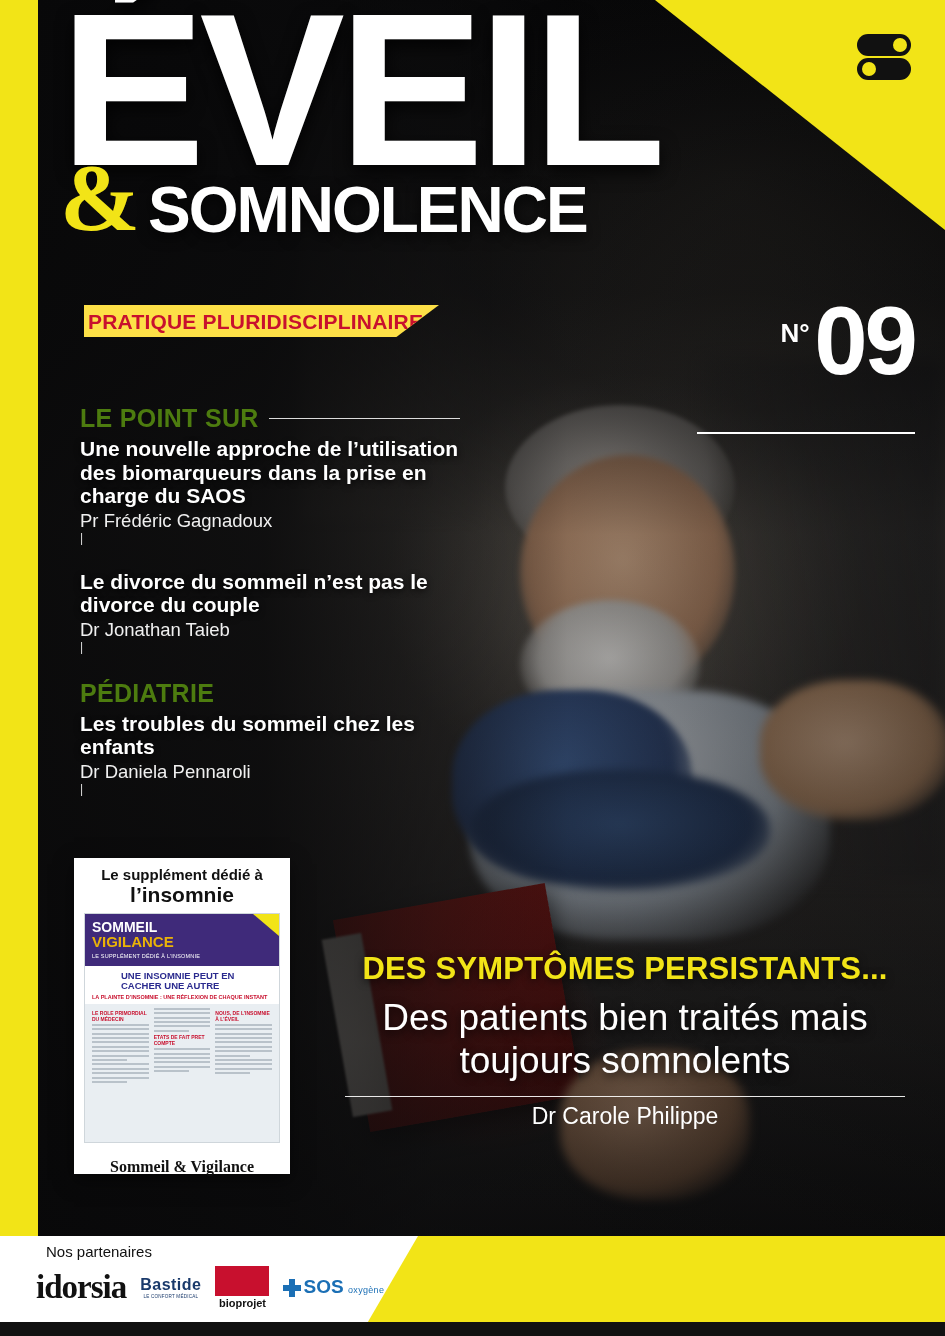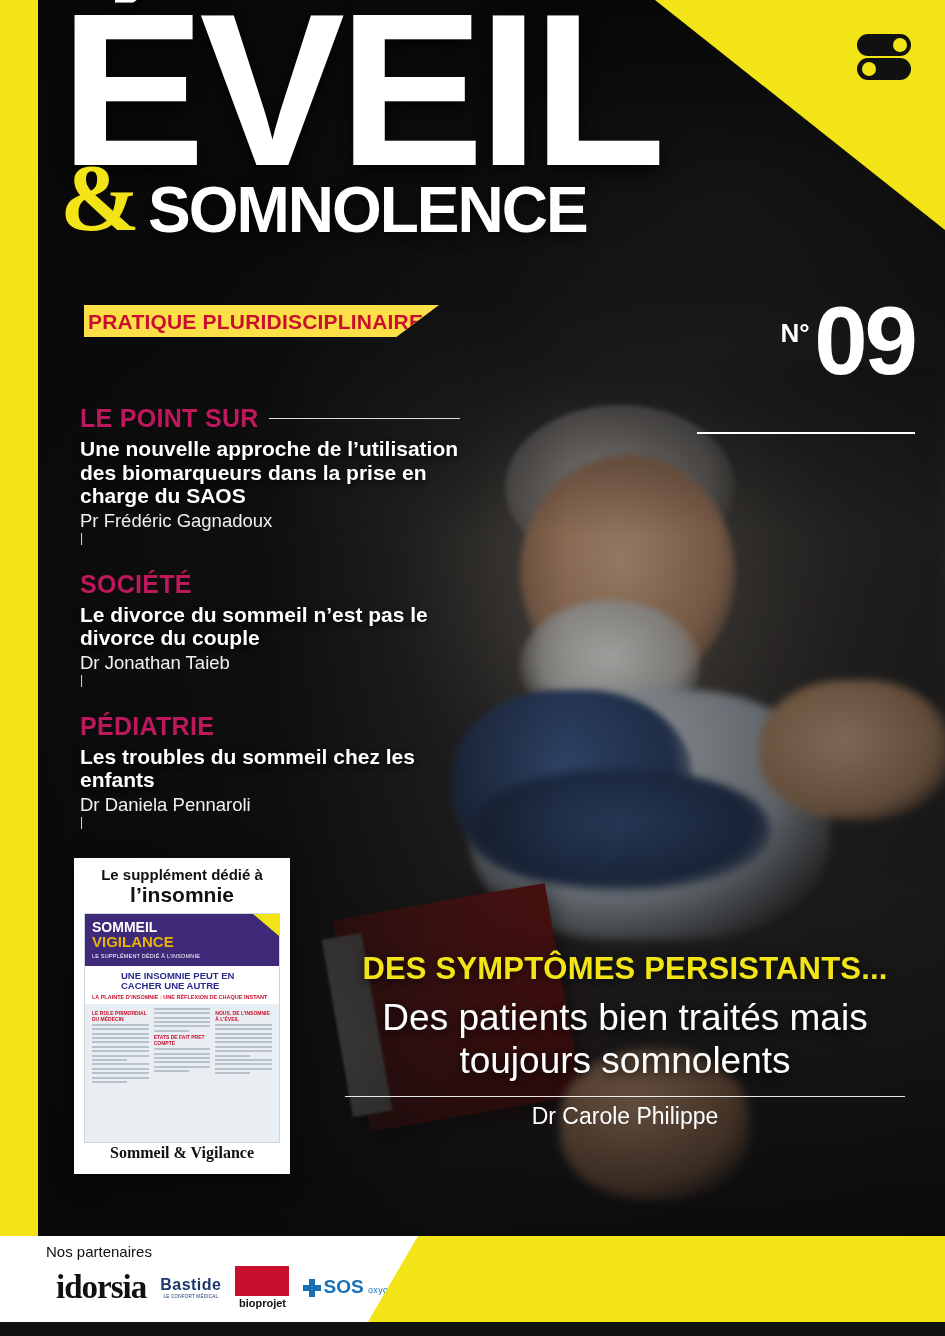--- a/index.html
+++ b/index.html
@@ -158,21 +158,21 @@
   }
   .issue-rule {
     position: absolute; right: 30px; top: 432px; width: 218px; height: 2px;
     background: #fff;
   }
 
   
   .toc { position: absolute; left: 80px; top: 404px; width: 380px; color: #fff; }
   .toc-block { margin-bottom: 26px; }
   .toc-kicker {
-    color: #be185d; font-weight: bold; font-size: 25px;
+    color: #4d7c0f; font-weight: bold; font-size: 25px;
     letter-spacing: 0.3px; display: inline-block;
   }
   .kicker-row { display: flex; align-items: center; }
   .kicker-rule { flex: 1; height: 1px; background: rgba(255,255,255,0.85); margin-left: 10px; }
   .toc-title {
     font-weight: bold; font-size: 21px; line-height: 1.12; margin-top: 4px;
     text-shadow: 0 2px 6px rgba(0,0,0,0.8);
   }
   .toc-author {
     font-size: 18.5px; font-weight: normal; margin-top: 2px; color: #f0f0f0;
@@ -205,21 +205,21 @@
   .mini-head2 { padding: 5px 7px 4px; background: #fff; }
   .mini-head2 .h1 { color: #2b2b8f; font-weight: bold; font-size: 9.5px; line-height: 1.1; margin-left: 29px; }
   .mini-head2 .h2 { color: #c8102e; font-weight: bold; font-size: 5.5px; margin-top: 2px; }
   .mini-cols { display: flex; gap: 5px; padding: 4px 7px; }
   .mini-col { flex: 1; }
   .mini-line { height: 2px; background: #b9c2ca; margin-bottom: 2.4px; }
   .mini-line.short { width: 62%; }
   .mini-sub { font-size: 5px; color: #c8102e; font-weight: bold; margin: 2px 0 2px; }
   .supp-foot {
     text-align: center; font-family: "Liberation Serif", serif;
-    font-weight: bold; font-size: 16px; color: #111; padding-top: 1px;
+    font-weight: bold; font-size: 16px; color: #111; padding-top: 15px;
   }
 
   
   .feature {
     position: absolute; right: 40px; top: 912px; width: 560px;
     text-align: center; color: #fff; margin-top: 40px;
   }
   .feature .kicker {
     color: #f2e417; font-weight: bold; font-size: 31px; line-height: 1.08;
     letter-spacing: 0.2px; text-shadow: 0 2px 8px rgba(0,0,0,0.7);
@@ -236,21 +236,21 @@
   
   .partners {
     position: absolute; left: 0; bottom: 14px; width: 418px; height: 86px;
     background: #ffffff;
     clip-path: polygon(0 0, 100% 0, 88% 100%, 0 100%);
   }
   .partners-title {
     font-size: 15px; color: #111; padding: 7px 0 0 46px; font-weight: normal;
   }
   .partners-row {
-    display: flex; align-items: center; gap: 14px; padding: 6px 0 0 56px;
+    display: flex; align-items: center; gap: 14px; padding: 6px 0 0 36px;
   }
   .brand { display: flex; align-items: center; }
   .brand-idorsia {
     font-family: "Liberation Serif", serif;
     font-weight: bold; font-size: 33px; color: #111; letter-spacing: -1px;
     line-height: 1;
   }
   .brand-bastide { text-align: center; }
   .brand-bastide .b1 { font-weight: bold; font-size: 16px; color: #1a3a6b; letter-spacing: 0.5px; }
   .brand-bastide .b2 { font-size: 4.6px; color: #1a3a6b; letter-spacing: 0.2px; }
@@ -341,23 +341,20 @@
       <div class="kicker-row">
         <span class="toc-kicker">LE POINT SUR</span>
         <span class="kicker-rule"></span>
       </div>
       <div class="toc-title">Une nouvelle approche de l’utilisation des biomarqueurs dans la prise en charge du SAOS</div>
       <div class="toc-author">Pr Frédéric Gagnadoux</div>
       <div class="toc-sep">|</div>
     </div>
 
     <div class="toc-block">
-      <div class="kicker-row">
-        <span class="toc-kicker">SOCIÉTÉ</span>
-      </div>
       <div class="toc-title">Le divorce du sommeil n’est pas le divorce du couple</div>
       <div class="toc-author">Dr Jonathan Taieb</div>
       <div class="toc-sep">|</div>
     </div>
 
     <div class="toc-block">
       <div class="kicker-row">
         <span class="toc-kicker">PÉDIATRIE</span>
       </div>
       <div class="toc-title">Les troubles du sommeil chez les enfants</div>

